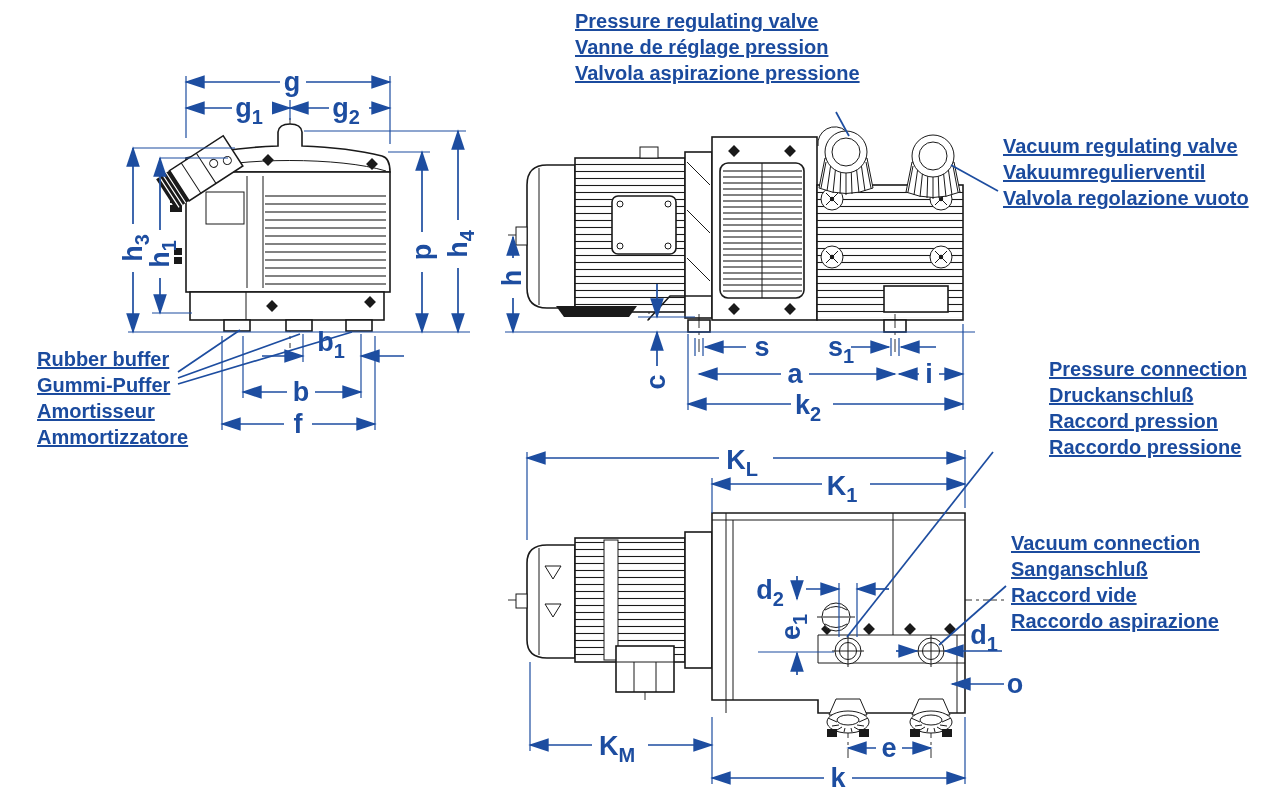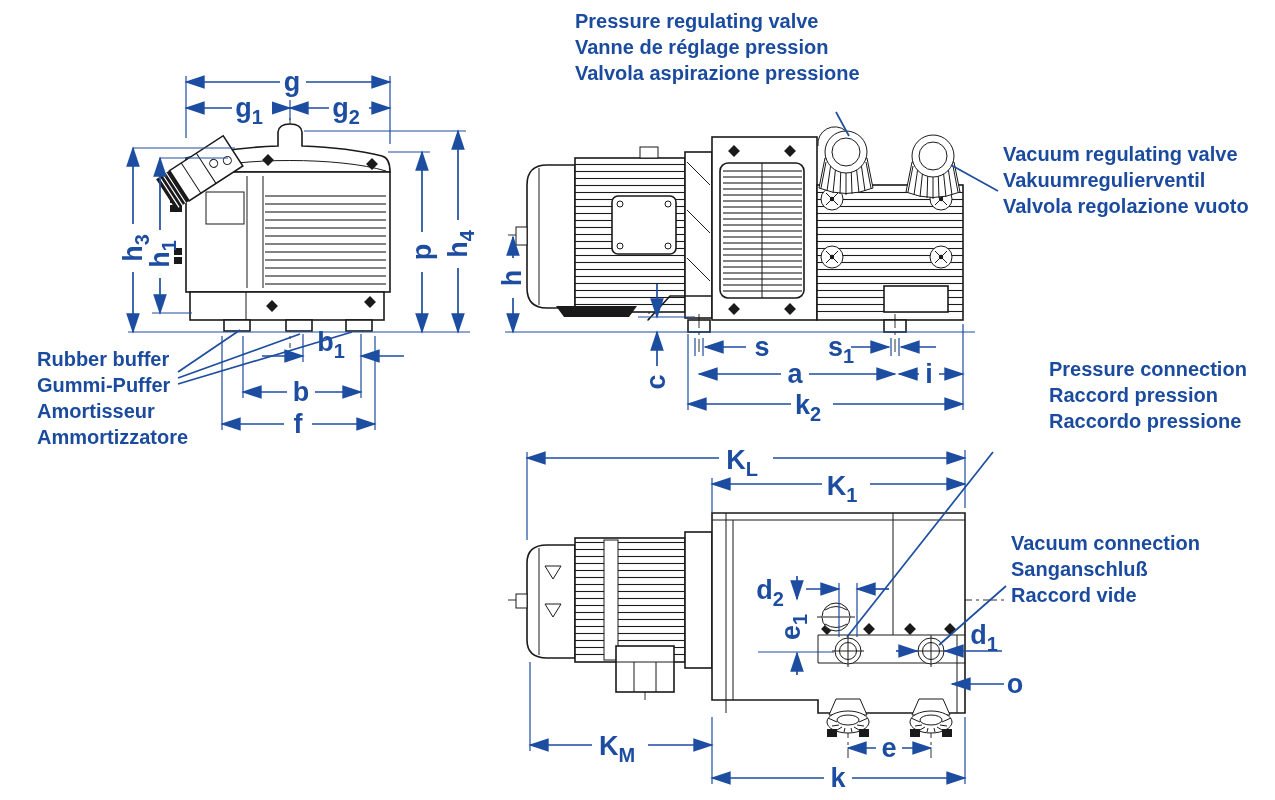--- a/index.html
+++ b/index.html
@@ -1,19 +1,19 @@
 <!DOCTYPE html>
 <html><head>
 <meta charset="utf-8">
 <style>
   html,body{margin:0;padding:0;background:#ffffff;}
   .canvas{position:relative;width:1275px;height:800px;background:#ffffff;overflow:hidden;
           font-family:"Liberation Sans",sans-serif;}
   .canvas svg{position:absolute;left:0;top:0;}
-  .ann{position:absolute;color:#1b4b9e;font:bold 20px/26px "Liberation Sans",sans-serif;white-space:nowrap;}
+  .ann{position:absolute;color:#1b4b9e;font:bold 20px/26px "Liberation Sans",sans-serif;white-space:nowrap;text-decoration:underline;}
   .bk{stroke:#1a1a1a;fill:none;stroke-width:1.6;stroke-linejoin:round;stroke-linecap:round;}
   .bk2{stroke:#1a1a1a;fill:none;stroke-width:1;}
   .bkf{fill:#1a1a1a;stroke:none;}
   .wf{fill:#ffffff;stroke:#1a1a1a;stroke-width:1.6;}
   .wf2{fill:#ffffff;stroke:#1a1a1a;stroke-width:1;}
   .cl{stroke:#1a1a1a;stroke-width:0.9;fill:none;stroke-dasharray:14 4 3 4;}
   .dim-line{stroke:#1d4da0;stroke-width:1.7;fill:none;}
   .ext{stroke:#1d4da0;stroke-width:1.2;fill:none;}
   .lbg{fill:#ffffff;stroke:none;}
   text.dim{font:bold 27px "Liberation Sans",sans-serif;fill:#1d4da0;}
@@ -292,38 +292,40 @@
     <text class="dim" x="617" y="755" text-anchor="middle"><tspan>K</tspan><tspan class="sub" dy="7">M</tspan></text>
   </g>
 </svg>
 
 <div class="ann" style="left:575px;top:8px">
   <div>Pressure regulating valve</div>
   <div>Vanne de réglage pression</div>
   <div>Valvola aspirazione pressione</div>
 </div>
 
-<div class="ann" style="left:1003px;top:141px">
+<div class="ann" style="left:1003px;top:133px">
   <div>Vacuum regulating valve</div>
   <div>Vakuumregulierventil</div>
   <div>Valvola regolazione vuoto</div>
 </div>
 
 <div class="ann" style="left:37px;top:346px">
   <div>Rubber buffer</div>
   <div>Gummi-Puffer</div>
   <div>Amortisseur</div>
   <div>Ammortizzatore</div>
 </div>
 
 <div class="ann" style="left:1049px;top:356px">
   <div>Pressure connection</div>
+  <div>Druckanschluß</div>
   <div>Raccord pression</div>
   <div>Raccordo pressione</div>
 </div>
 
 <div class="ann" style="left:1011px;top:530px">
   <div>Vacuum connection</div>
   <div>Sanganschluß</div>
   <div>Raccord vide</div>
+  <div>Raccordo aspirazione</div>
 </div>
 
 </div>
 
 </body></html>

